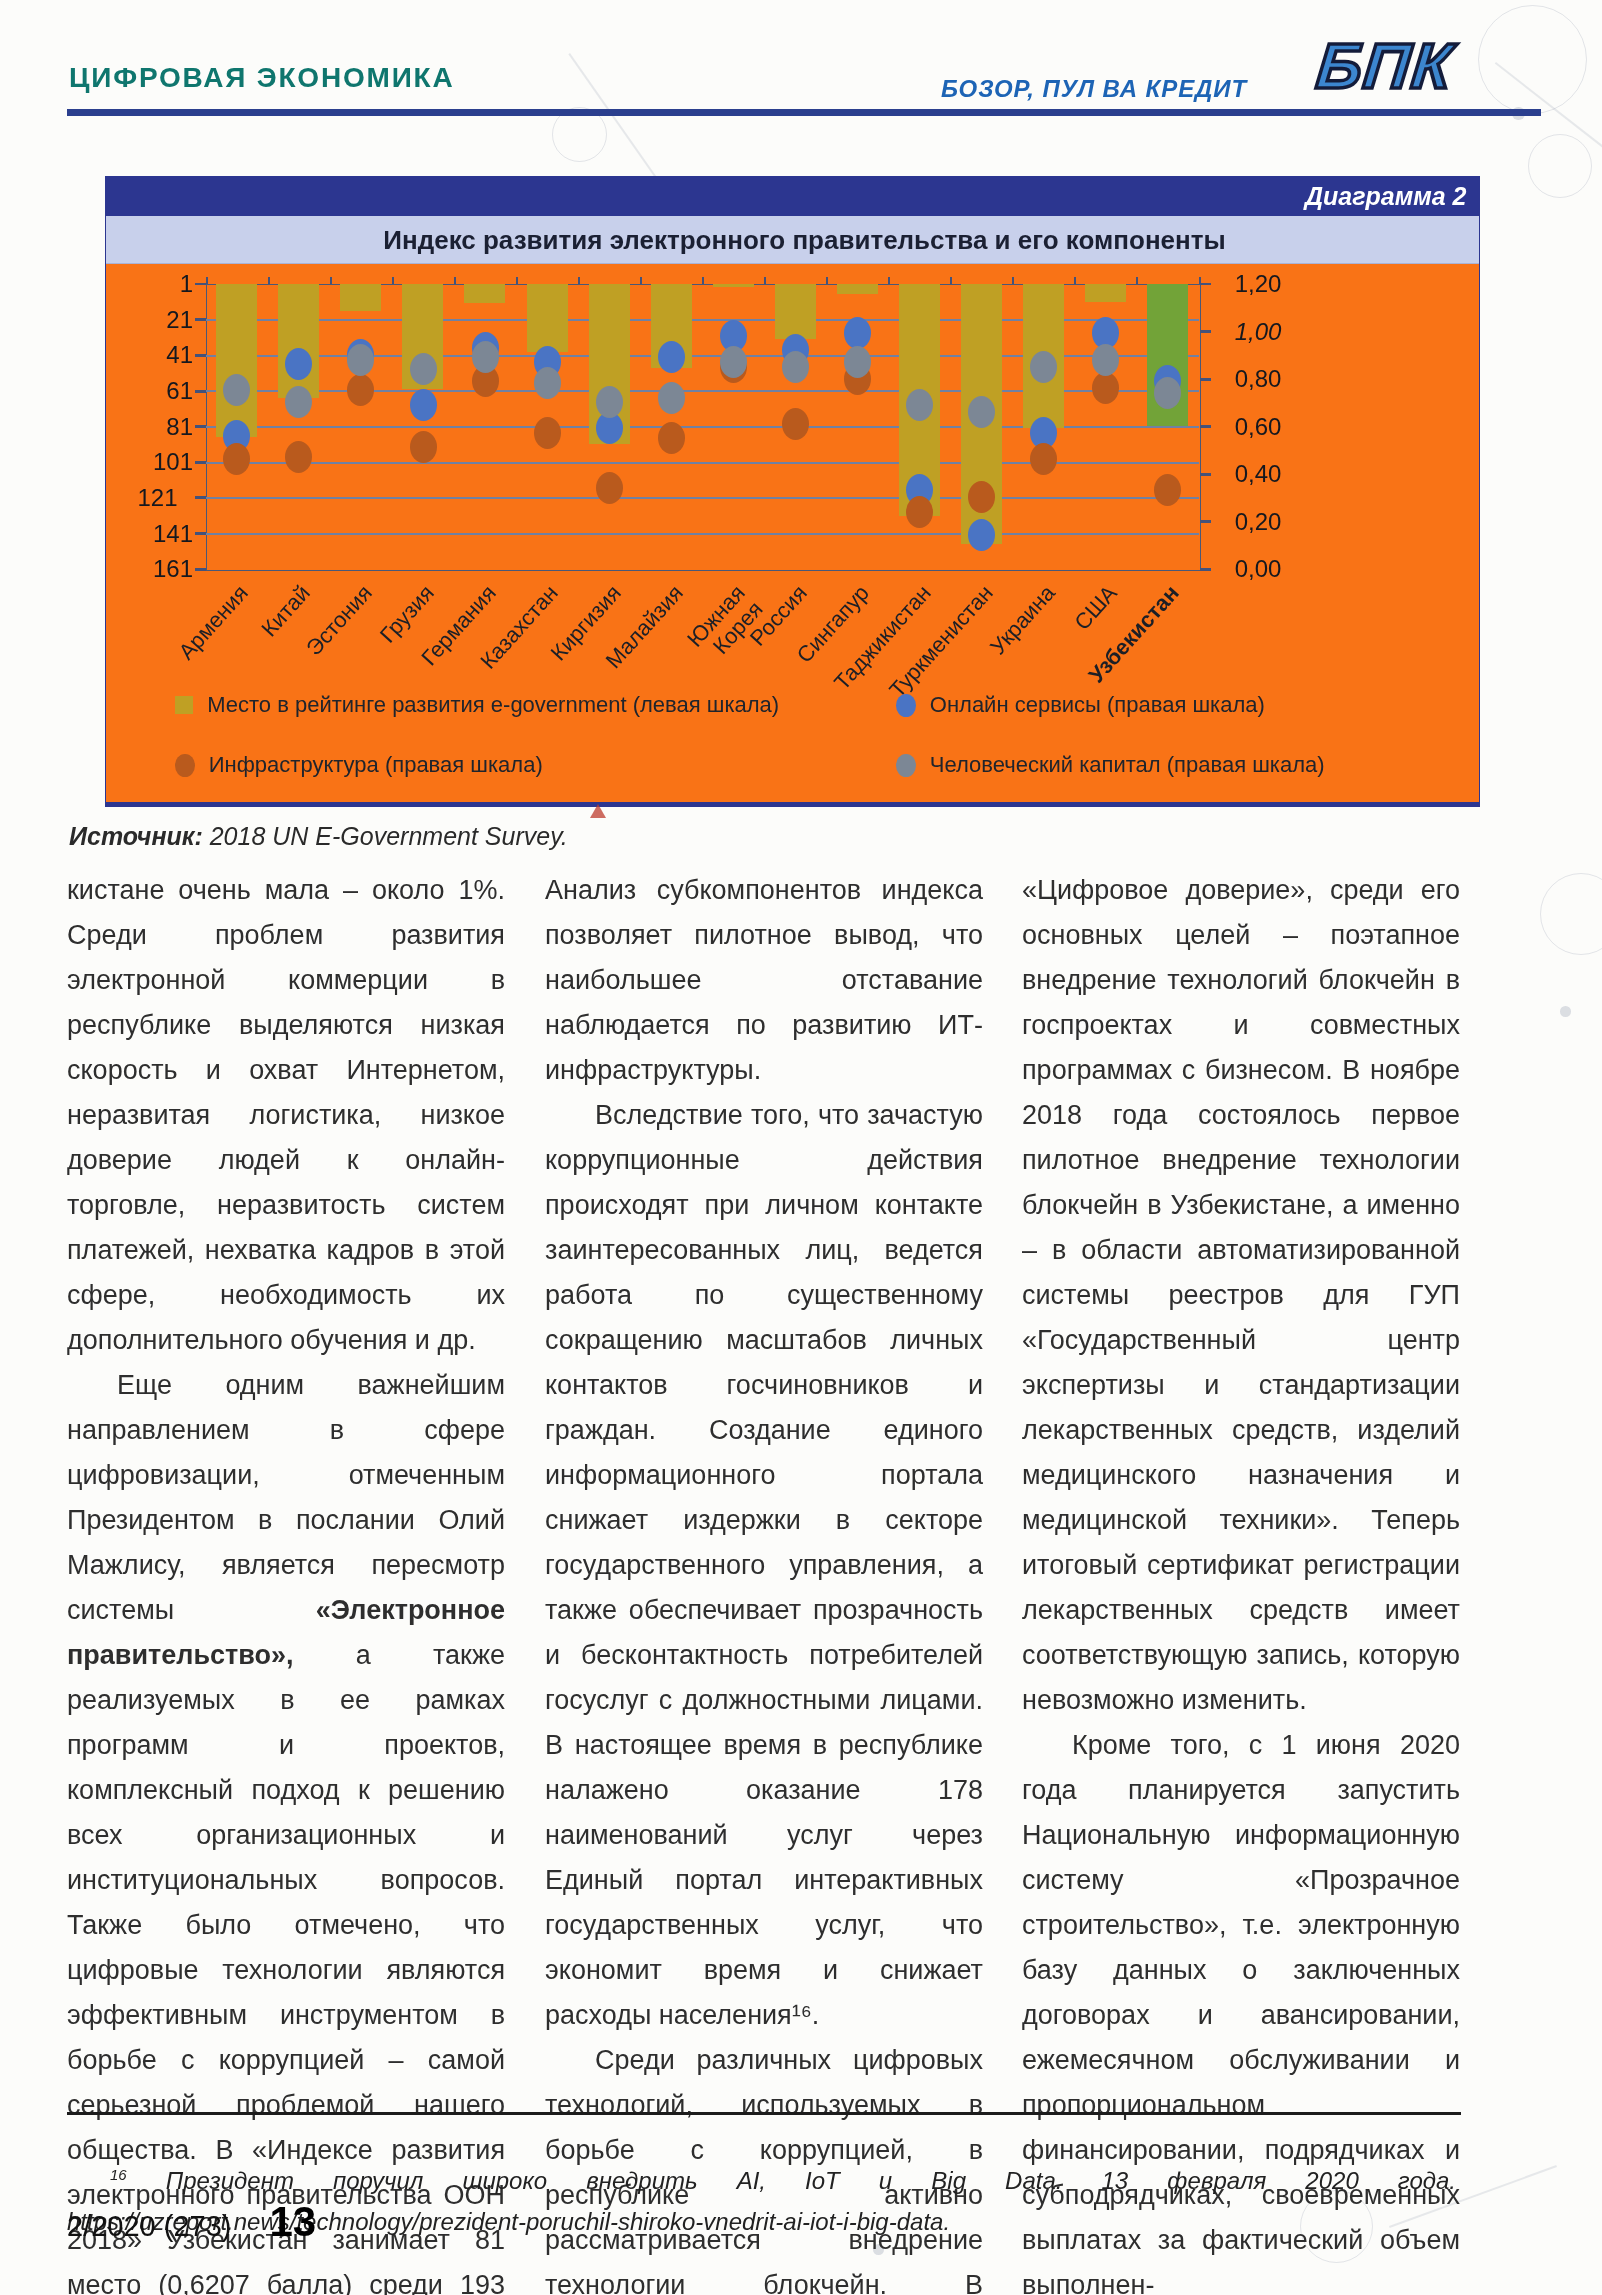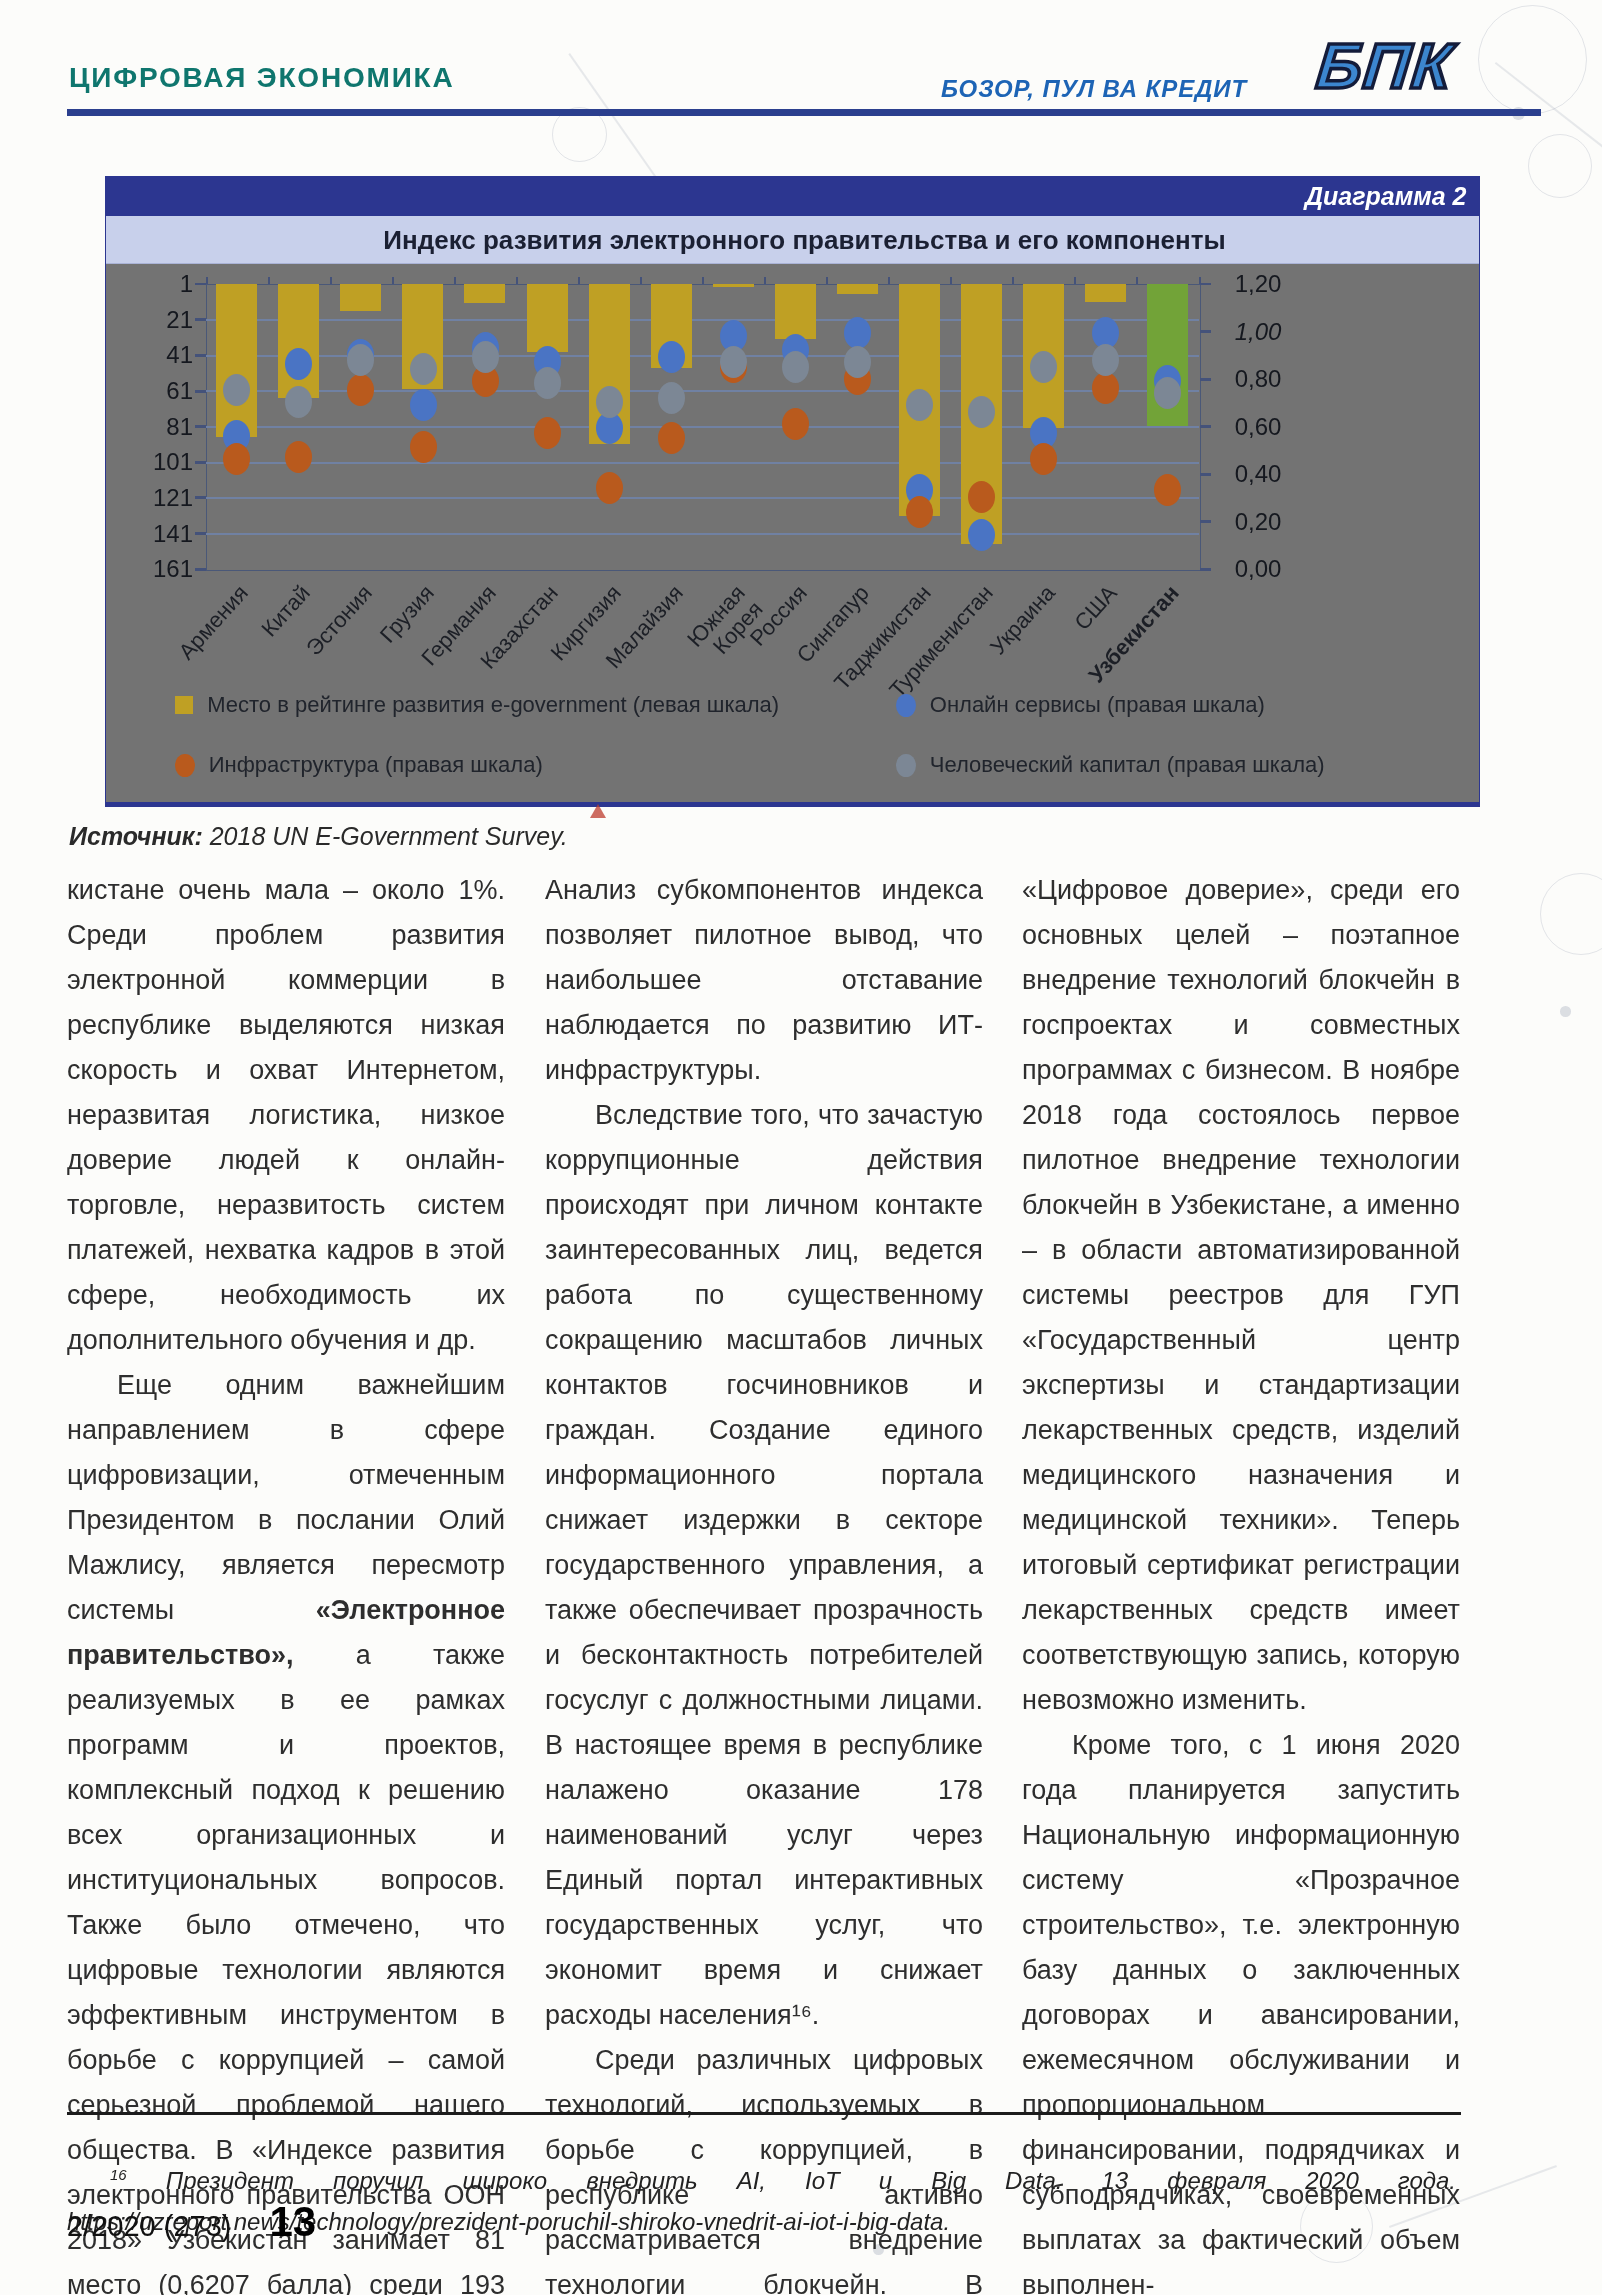--- a/index.html
+++ b/index.html
@@ -14,21 +14,21 @@
   .deco-line{position:absolute;height:1.8px;background:rgba(120,132,155,.16);transform-origin:0 0;}
 
   
   .section-title{top:62px;left:69px;font-size:28px;letter-spacing:1.8px;color:#0f766e;font-weight:bold;}
   .journal-name{top:75px;right:356px;font-size:24px;font-style:italic;font-weight:bold;color:#1d64b5;letter-spacing:0.9px;}
   .logo{top:34px;right:150px;font-size:64px;font-style:italic;font-weight:bold;color:#3c86cf;
         -webkit-text-stroke:3.6px #141c3a;letter-spacing:1.8px;transform:skewX(-6deg);line-height:1;}
   .head-rule{top:109px;left:67px;width:1474px;height:7.1px;background:#2b3f8e;}
 
   
-  .figure{left:105px;top:176px;width:1375px;height:631px;background:#737373;
+  .figure{left:105px;top:176px;width:1375px;height:631px;background:#f97316;
           border:1.8px solid #2c3690;border-bottom-width:5.3px;box-sizing:border-box;}
   .fig-tagbar{position:absolute;left:0;top:0;width:100%;height:39px;background:#2c3690;box-sizing:border-box;}
   .fig-tag{position:absolute;right:12.5px;top:5.3px;color:#fff;font-size:25px;font-style:italic;font-weight:bold;}
   .fig-titlebar{position:absolute;left:0;top:39px;width:100%;height:48px;background:#c8d0eb;
                 border-bottom:0.9px solid #aab3d6;box-sizing:border-box;text-align:center;}
   .fig-title{font-size:26px;font-weight:bold;color:#1b2033;line-height:48px;margin-left:24px;}
   #chart-body{position:absolute;left:0;top:87px;width:1371px;height:539px;}
 
   #plot{position:absolute;border:1.8px solid #4a5878;box-sizing:content-box;}
   .gridline{position:absolute;height:1.8px;background:#7081a3;left:0;width:100%;}
@@ -108,21 +108,21 @@
       <div class="gridline" style="left: 100px; width: 993px; top: 126px;"></div>
       <div class="ytick-l" style="left: 16px; top: 113px;">61</div>
       <div class="tickdash" style="left: 89px; top: 126px; width: 10.7px;"></div>
       <div class="gridline" style="left: 100px; width: 993px; top: 162px;"></div>
       <div class="ytick-l" style="left: 16px; top: 149px;">81</div>
       <div class="tickdash" style="left: 89px; top: 161px; width: 10.7px;"></div>
       <div class="gridline" style="left: 100px; width: 993px; top: 198px;"></div>
       <div class="ytick-l" style="left: 16px; top: 184px;">101</div>
       <div class="tickdash" style="left: 89px; top: 197px; width: 10.7px;"></div>
       <div class="gridline" style="left: 100px; width: 993px; top: 233px;"></div>
-      <div class="ytick-l" style="left: 16px; top: 220px;">121</div>
+      <div class="ytick-l" style="left: 16px; top: 220px; text-align: center;">121</div>
       <div class="tickdash" style="left: 89px; top: 232px; width: 10.7px;"></div>
       <div class="gridline" style="left: 100px; width: 993px; top: 269px;"></div>
       <div class="ytick-l" style="left: 16px; top: 256px;">141</div>
       <div class="tickdash" style="left: 89px; top: 268px; width: 10.7px;"></div>
       <div class="ytick-l" style="left: 16px; top: 291px;">161</div>
       <div class="tickdash" style="left: 89px; top: 304px; width: 10.7px;"></div>
       <div class="tickdash" style="left: 1094px; top: 18.7px; width: 10.7px;"></div>
       <div class="ytick-r" style="left: 1112px; top: 6.2px;">1,20</div>
       <div class="tickdash" style="left: 1094px; top: 66px; width: 10.7px;"></div>
       <div class="ytick-r" style="left: 1112px; top: 54px; font-style: italic;">1,00</div>

